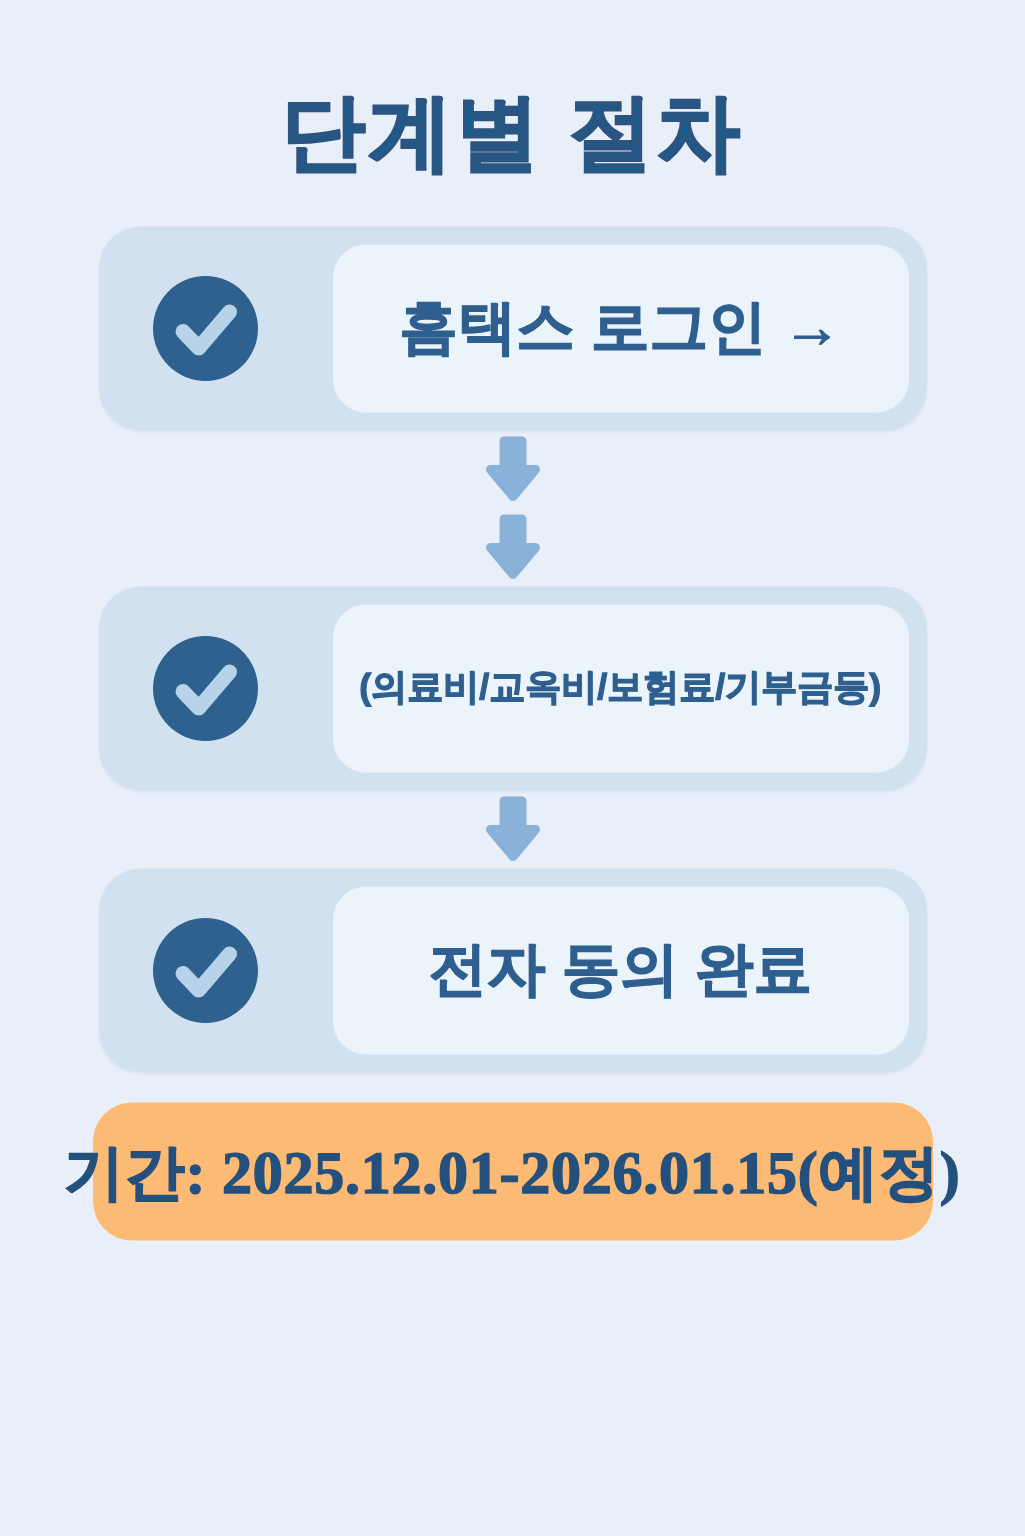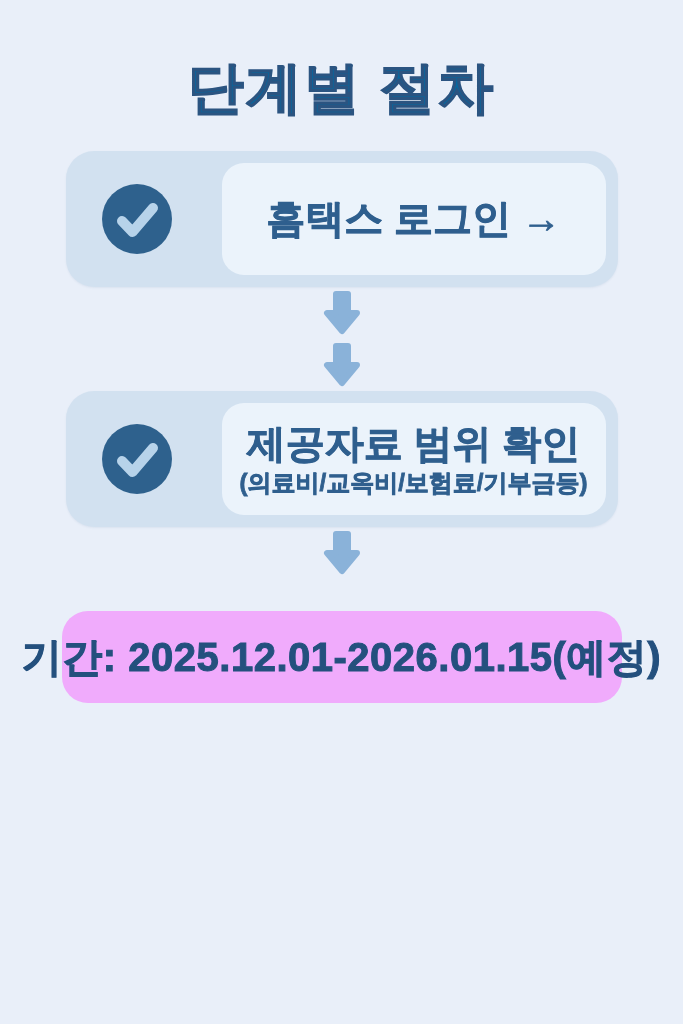--- a/index.html
+++ b/index.html
@@ -68,26 +68,27 @@
   }
   .arrow-wrap {
     height: 52px;
     display: flex;
     justify-content: center;
     align-items: center;
   }
   .banner {
     width: 560px;
     height: 92px;
-    margin: 32px auto 0 auto;
-    background: #f0abfc;
+    margin: 20px auto 0 auto;
+    background: #fdba74;
     border-radius: 26px;
     display: flex;
     justify-content: center;
     align-items: center;
+    font-family: Liberation Serif, serif;
   }
   .banner-text {
     font-size: 40px;
     font-weight: 800;
     color: #24507e;
     -webkit-text-stroke: 1px #24507e;
     letter-spacing: 0.5px;
     white-space: nowrap;
   }
 </style>
@@ -120,29 +121,37 @@
       <path d="M13 4 L25 4 L25 23 L34 23 L19 41 L4 23 L13 23 Z" fill="#8ab2d9" stroke="#8ab2d9" stroke-width="6" stroke-linejoin="round" stroke-linecap="round"></path>
     </svg>
   </div>
 
   <div class="card">
     <svg class="check" viewBox="0 0 70 70">
       <circle cx="35" cy="35" r="35" fill="#2e618d"></circle>
       <path d="M20 37 L30.5 48 L51 24" fill="none" stroke="#b7d3ea" stroke-width="10" stroke-linecap="round" stroke-linejoin="round"></path>
     </svg>
     <div class="inner">
-      <span class="line">제공자료 범위 확인</span>
       <span class="line sub">(의료비/교옥비/보험료/기부금등)</span>
     </div>
   </div>
 
   <div class="arrow-wrap">
     <svg width="38" height="46" viewBox="0 0 38 46">
       <path d="M13 4 L25 4 L25 23 L34 23 L19 41 L4 23 L13 23 Z" fill="#8ab2d9" stroke="#8ab2d9" stroke-width="6" stroke-linejoin="round" stroke-linecap="round"></path>
     </svg>
   </div>
 
+  <div class="card">
+    <svg class="check" viewBox="0 0 70 70">
+      <circle cx="35" cy="35" r="35" fill="#2e618d"></circle>
+      <path d="M20 37 L30.5 48 L51 24" fill="none" stroke="#b7d3ea" stroke-width="10" stroke-linecap="round" stroke-linejoin="round"></path>
+    </svg>
+    <div class="inner">
+      <span class="line">전자 동의 완료</span>
+    </div>
+  </div>
 
 </div>
 
 <div class="banner">
   <span class="banner-text">기간: 2025.12.01-2026.01.15(예정)</span>
 </div>
 
 </body></html>

